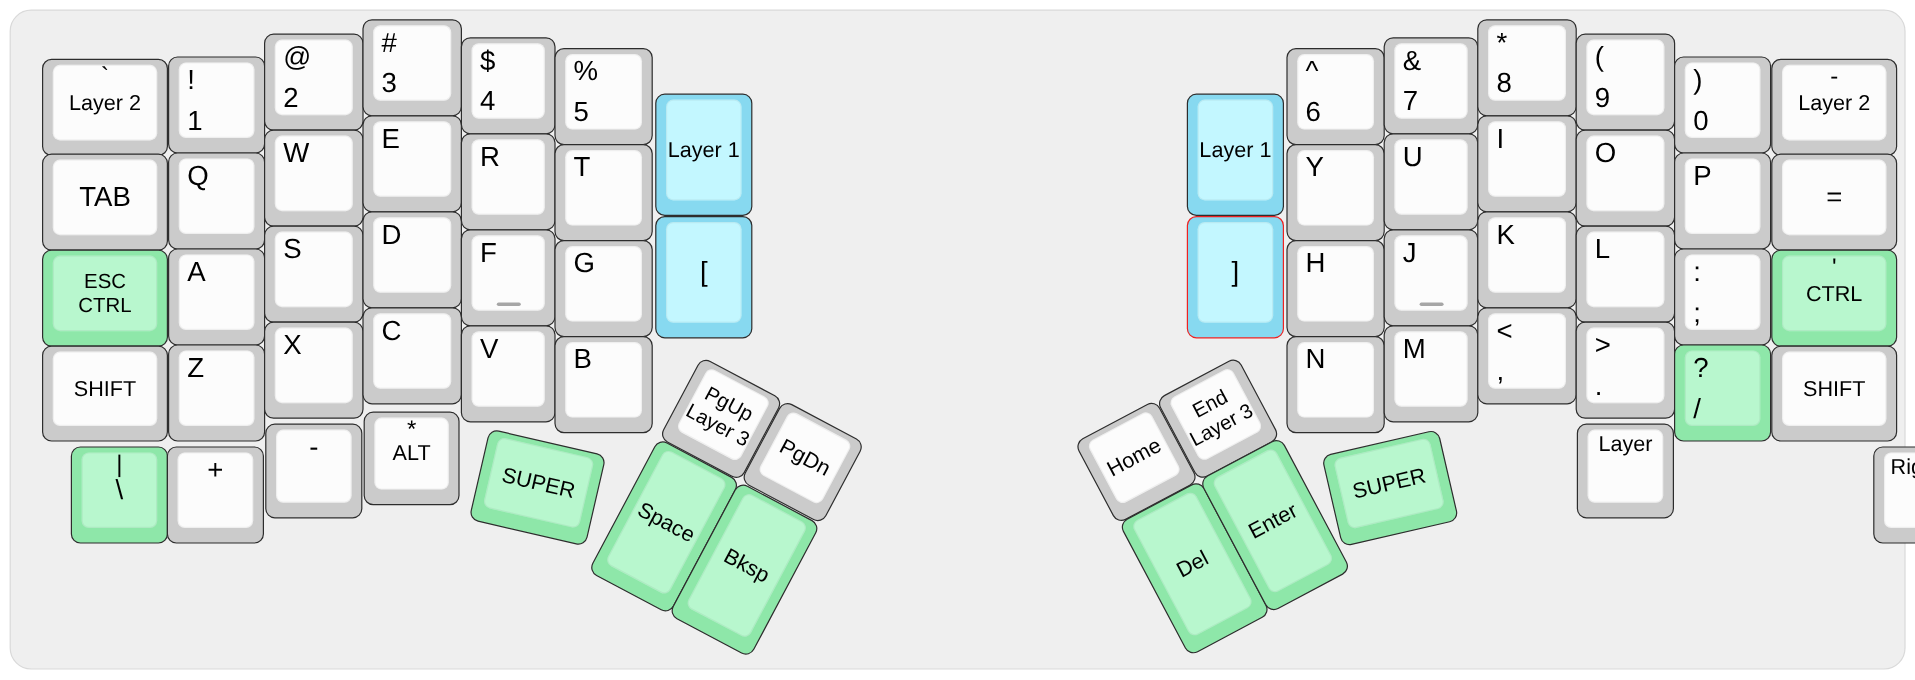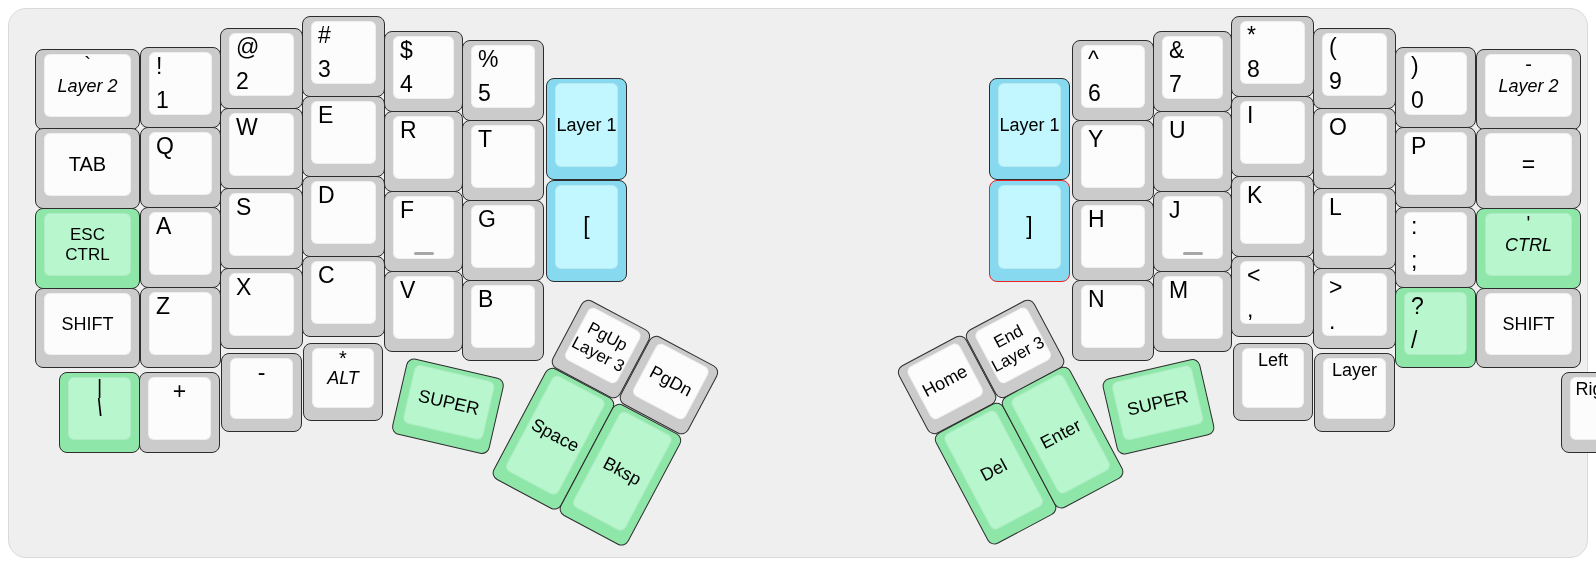--- a/index.html
+++ b/index.html
@@ -32,41 +32,41 @@
     border-radius:6px; box-shadow: inset 0 0 0 1px rgba(0,0,0,0.05);
   }
   .l { position:absolute; line-height:1.12; color:#000; white-space:pre; }
   .align-center { display:flex; flex-direction:column; justify-content:center; align-items:center; }
   .align-center .l { position:static; text-align:center; }
   .align-tl .l { left:7px; }
   .align-tl .l-0 { top:2px; }
   .align-tl .l-1 { top:36px; }
   .align-split .l, .align-topcenter .l { left:0; right:0; text-align:center; }
   .align-split .l-0 { top:-1px; }
-  .align-split .l-1 { top:50%; transform:translateY(-52%);font-style:italic; }
+  .align-split .l-1 { top:50%; transform:translateY(-52%); }
   .align-topcenter .l-0 { top:2px; }
   .homing-bar {
     position:absolute; bottom:4px; left:50%; transform:translateX(-50%);
     width:20px; height:3px; background:#a6a6a6; border-radius:2px;
   }
 </style>
 </head>
 <body>
 
 <div class="panel"></div>
 <div class="keys" id="keys-layer">
     <div class="key white" style="left: 35px; top: 49px; width: 105px; height: 81px;">
       <div class="keytop align-split">
         <div class="l l-0" style="font-size: 20px;">`</div>
         <div class="l l-1" style="font-size: 18px;">Layer 2</div>
       </div>
     </div>
     <div class="key white" style="left: 35px; top: 128px; width: 105px; height: 81px;">
       <div class="keytop align-center">
-        <div class="l l-0" style="font-size: 20px;">TAB</div>
+        <div class="l l-0" style="font-size: 23px;">TAB</div>
       </div>
     </div>
     <div class="key green" style="left: 35px; top: 208px; width: 105px; height: 81px;">
       <div class="keytop align-center">
         <div class="l l-0" style="font-size: 17px;">ESC</div>
         <div class="l l-1" style="font-size: 17px;">CTRL</div>
       </div>
     </div>
     <div class="key white" style="left: 35px; top: 288px; width: 105px; height: 80px;">
       <div class="keytop align-center">
@@ -305,25 +305,20 @@
       <div class="keytop align-tl">
         <div class="l l-0" style="font-size: 23px;">K</div>
       </div>
     </div>
     <div class="key white" style="left: 1231px; top: 256px; width: 83px; height: 81px;">
       <div class="keytop align-tl">
         <div class="l l-0" style="font-size: 23px;">&lt;</div>
         <div class="l l-1" style="font-size: 23px;">,</div>
       </div>
     </div>
-    <div class="key white" style="left: 1233px; top: 343px; width: 80px; height: 78px;">
-      <div class="keytop align-topcenter">
-        <div class="l l-0" style="font-size: 18px;">Left</div>
-      </div>
-    </div>
     <div class="key white" style="left: 1313px; top: 28px; width: 83px; height: 81px;">
       <div class="keytop align-tl">
         <div class="l l-0" style="font-size: 23px;">(</div>
         <div class="l l-1" style="font-size: 23px;">9</div>
       </div>
     </div>
     <div class="key white" style="left: 1313px; top: 108px; width: 83px; height: 81px;">
       <div class="keytop align-tl">
         <div class="l l-0" style="font-size: 23px;">O</div>
       </div>

